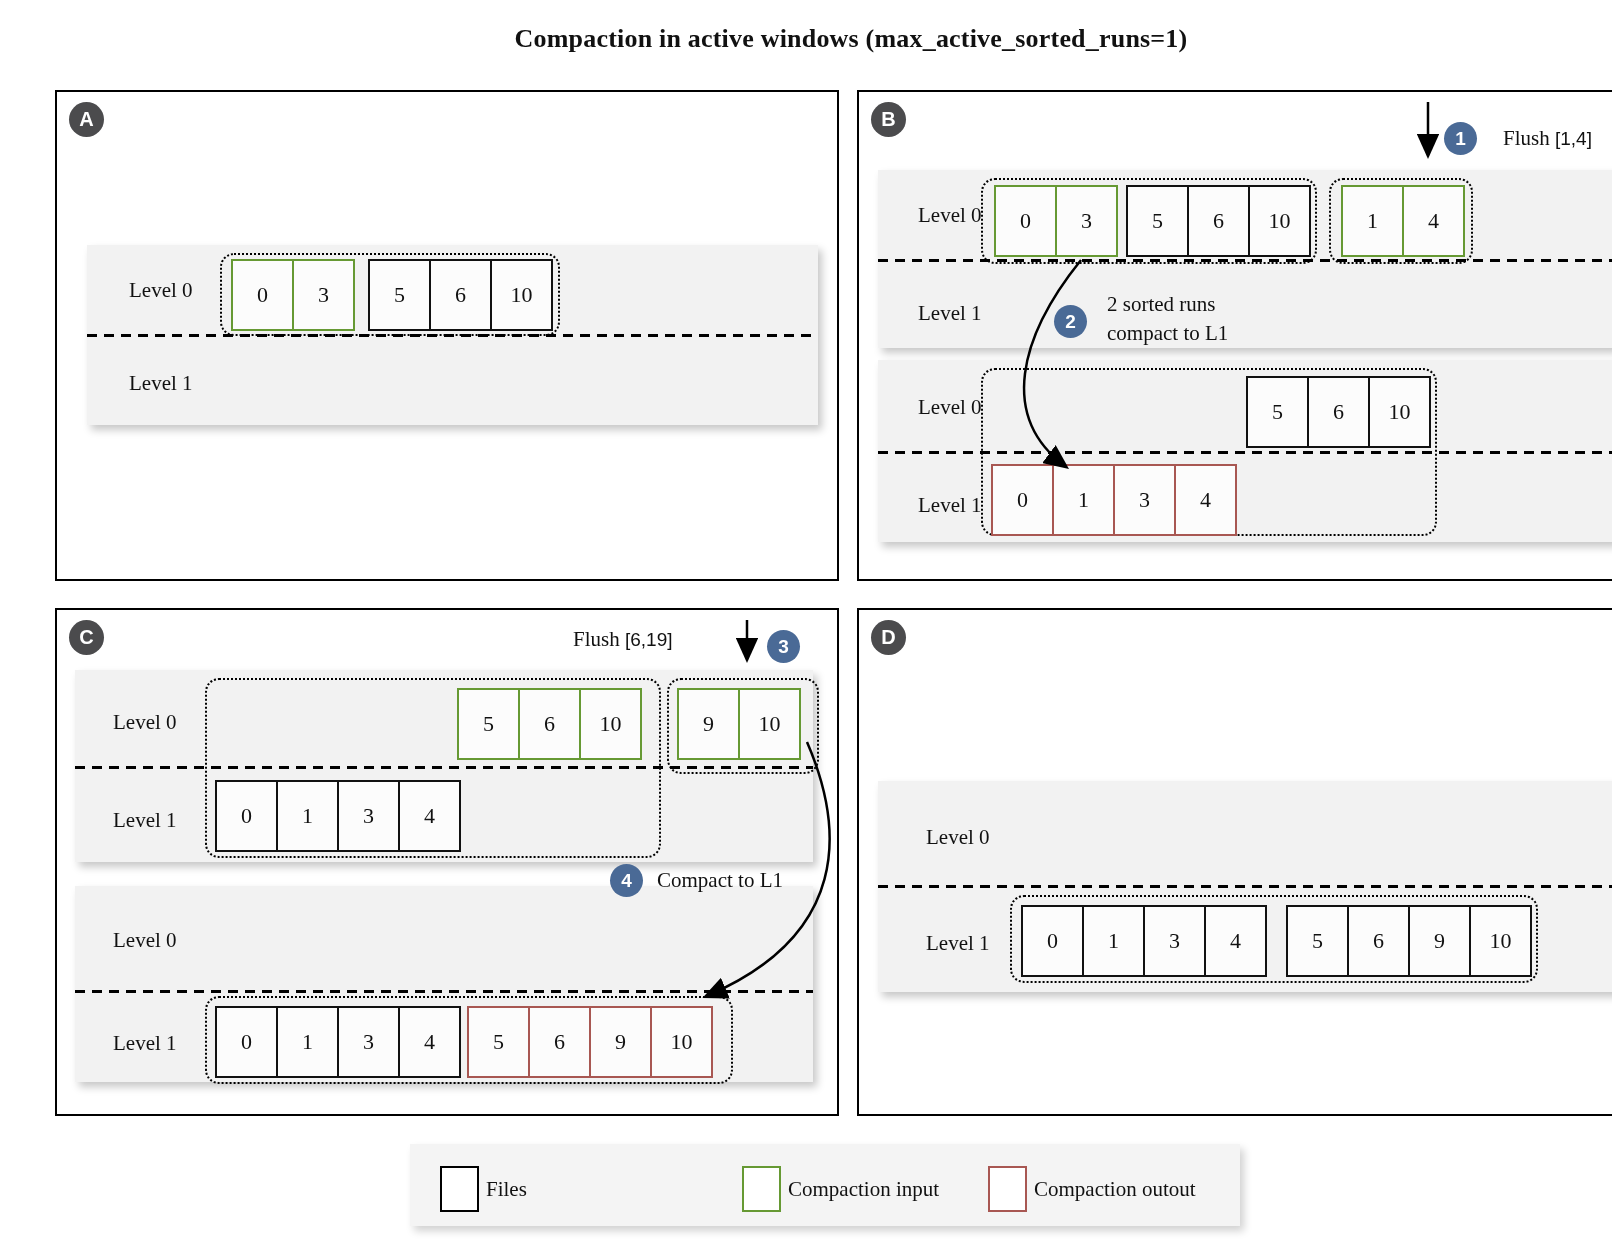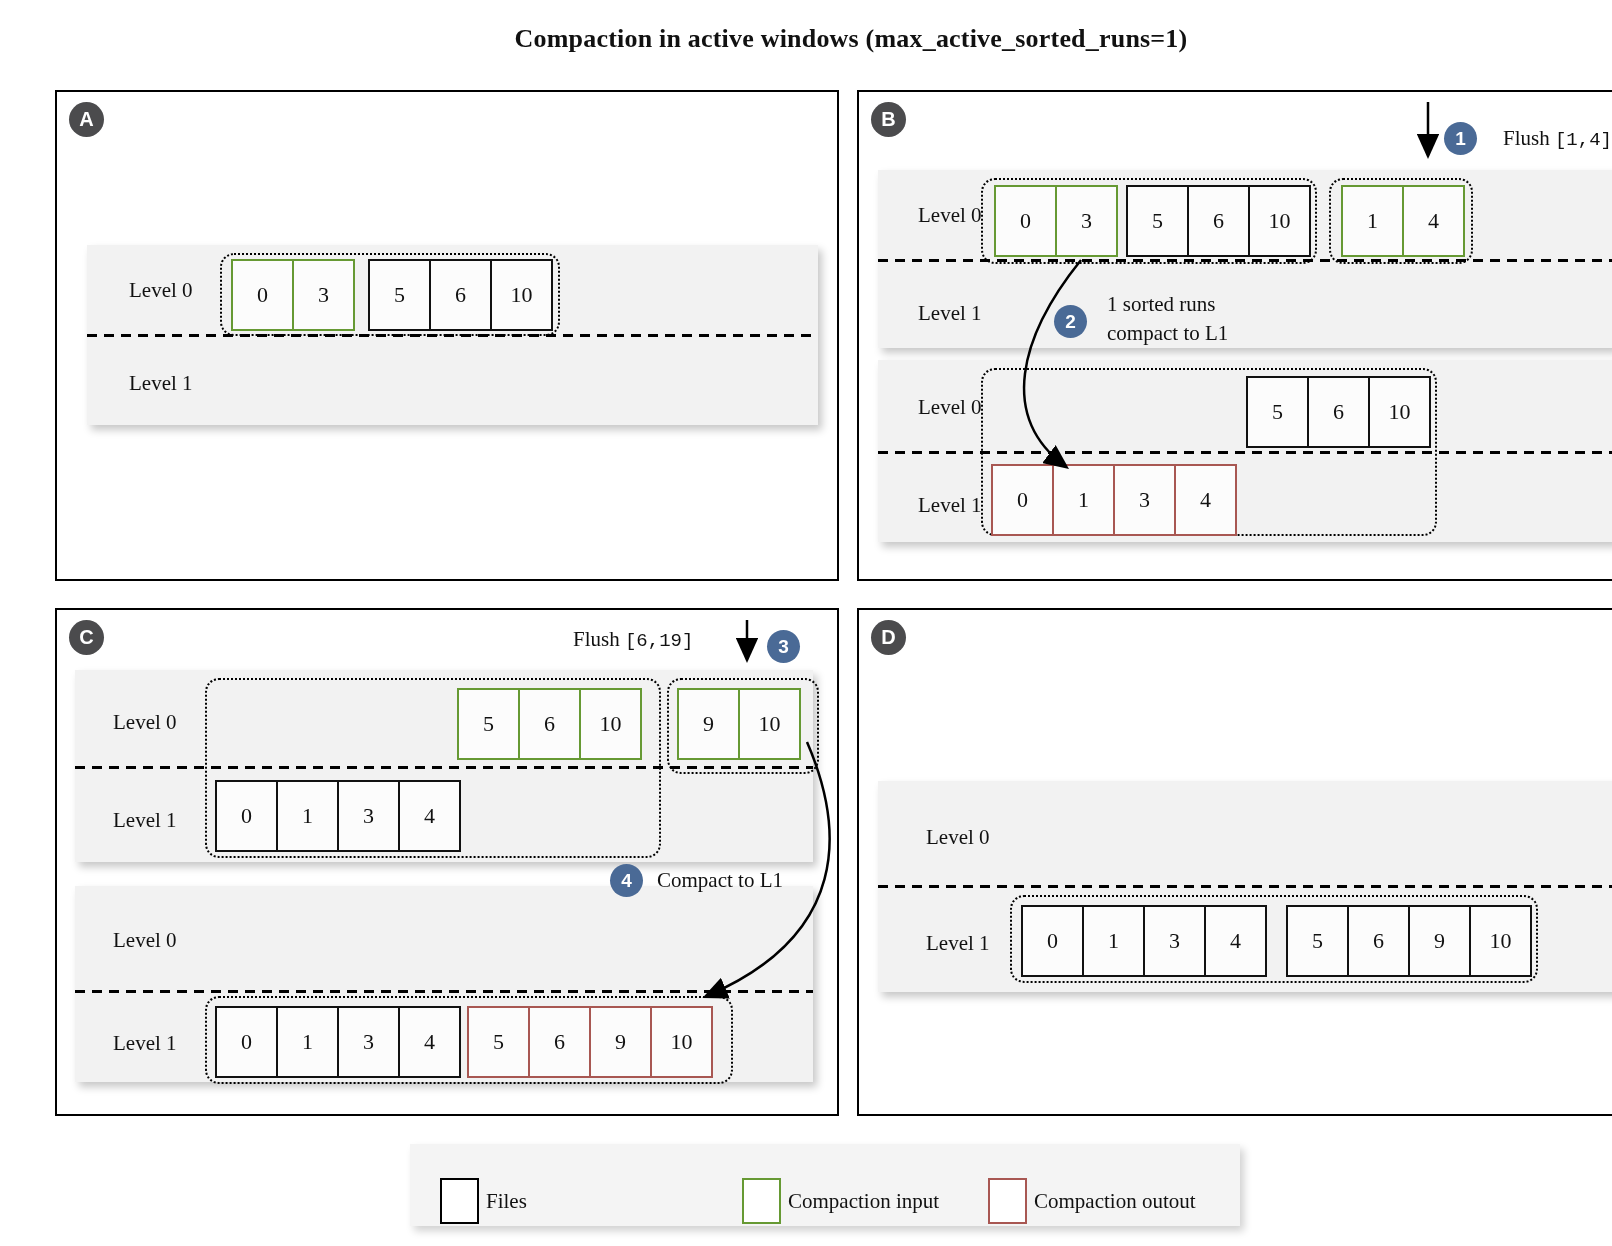--- a/index.html
+++ b/index.html
@@ -28,26 +28,26 @@
        background:repeating-linear-gradient(90deg,#000 0 10px,transparent 10px 17px);}
   .lvl{position:absolute;font-size:21px;z-index:3;white-space:nowrap;}
   .run{position:absolute;border:2.5px dotted #000;border-radius:14px;z-index:3;}
   .file{position:absolute;display:flex;z-index:4;}
   .file .cell{width:59px;height:68px;display:flex;align-items:center;justify-content:center;
               font-size:22px;background:#fcfcfc;border:2.5px solid var(--file-border);border-left-width:0;}
   .file .cell:first-child{border-left-width:2.5px;}
   .file.green .cell{border-color:var(--compaction-input-border);}
   .file.red .cell{border-color:var(--compaction-output-border);}
   .anno{position:absolute;font-size:21px;z-index:6;white-space:nowrap;}
-  .anno .mono{font-family:Liberation Mono, monospace;font-size:19px;}
+  .anno .mono{font-family:Liberation Sans, sans-serif;font-size:19px;}
   .anno2{position:absolute;font-size:21px;line-height:29px;z-index:6;white-space:nowrap;}
   svg.overlay{position:absolute;left:0;top:0;z-index:5;pointer-events:none;overflow:visible;}
   .legend{position:absolute;left:365px;top:1144px;width:830px;height:82px;background:var(--legend-bg);
           box-shadow:4px 5px 8px rgba(0,0,0,.18);}
-  .legend-item{position:absolute;top:16px;height:82px;display:flex;align-items:center;gap:7px;justify-content:center;}
+  .legend-item{position:absolute;top:4px;height:82px;display:flex;align-items:center;gap:7px;justify-content:center;}
   .sw{width:35px;height:42px;background:#fff;border:2.5px solid #000;flex:none;}
   .sw.dotted{border-style:dotted;}
   .sw.green{border-color:var(--compaction-input-border);}
   .sw.red{border-color:var(--compaction-output-border);}
   .ltext{font-size:21px;white-space:nowrap;}
 </style>
 </head>
 <body>
 
 <div class="stage">
@@ -108,21 +108,21 @@
         </div>
       <div class="run" style="left:451px;top:8px;width:140px;height:82px"></div>
       <div class="file green" style="left:463px;top:15px">
           <div class="cell">1</div>
           <div class="cell">4</div>
         </div>
     </div>
 
     <div class="nbadge" style="left:195px;top:213px">2</div>
     <div class="anno2" style="left:248px;top:198px">
-      <div>1 sorted runs</div>
+      <div>2 sorted runs</div>
       <div>compact to L1</div>
     </div>
 
     <div class="window" style="left:19px;top:268px;width:737px;height:182px">
       <div class="sep" style="top:91px"></div>
       <div class="lvl" style="left:40px;top:35px">Level 0</div>
       <div class="lvl" style="left:40px;top:133px">Level 1</div>
       <div class="run" style="left:103px;top:8px;width:452px;height:164px"></div>
       <div class="file black" style="left:368px;top:16px">
           <div class="cell">5</div>

